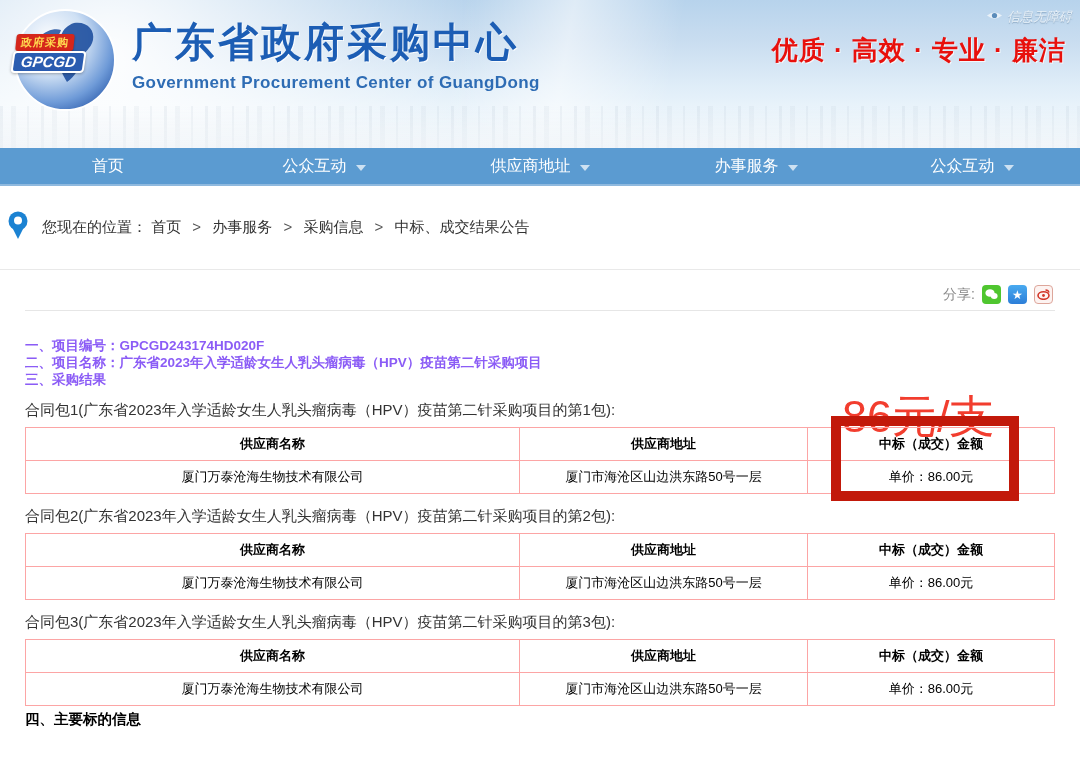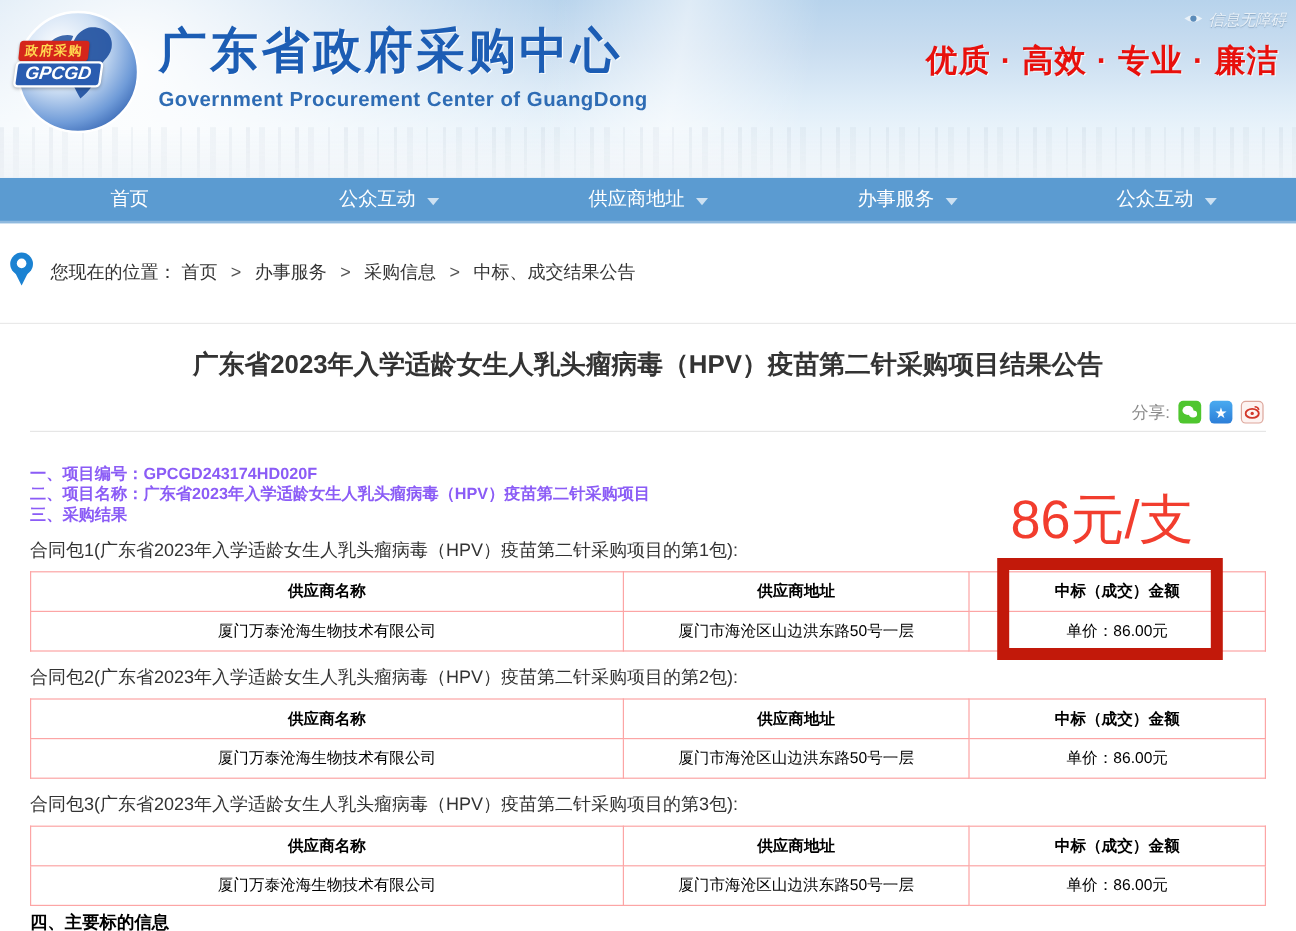--- a/index.html
+++ b/index.html
@@ -163,21 +163,20 @@
       <span class="crumb-sep">&gt;</span>
       <span class="crumb-link">办事服务</span>
       <span class="crumb-sep">&gt;</span>
       <span class="crumb-link">采购信息</span>
       <span class="crumb-sep">&gt;</span>
       <span class="crumb-link">中标、成交结果公告</span>
     </span>
   </div>
 
   <div class="article">
-    <h2 class="article-title">广东省2023年入学适龄女生人乳头瘤病毒（HPV）疫苗第二针采购项目结果公告</h2>
 
     <div class="meta-row">
       <div class="share">
         <span>分享:</span>
         <span class="share-ico ico-wechat">
           <svg width="13" height="11" viewBox="0 0 13 11">
             <ellipse cx="5" cy="4" rx="4.6" ry="3.8" fill="#ffffff"></ellipse>
             <ellipse cx="9.2" cy="7" rx="3.4" ry="2.9" fill="#ffffff"></ellipse>
           </svg>
         </span>

